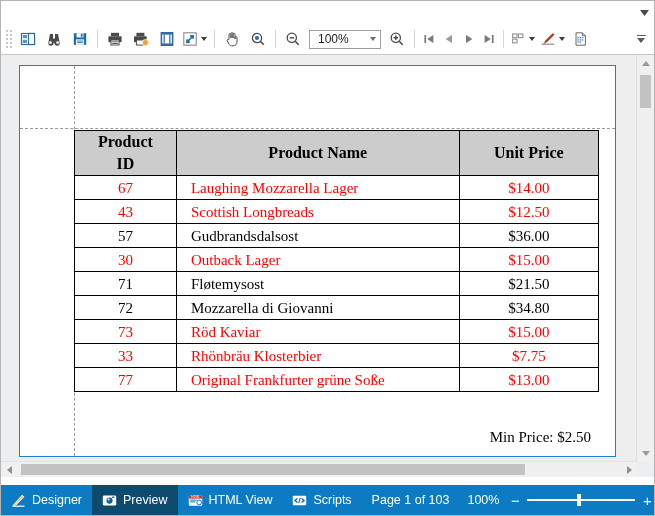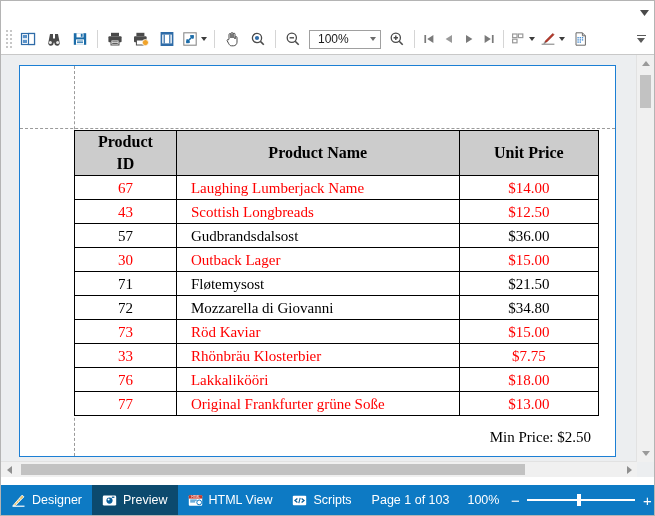--- a/index.html
+++ b/index.html
@@ -473,21 +473,21 @@
         <thead>
           <tr>
             <th class="h-id">Product ID</th>
             <th class="h-name">Product Name</th>
             <th class="h-price">Unit Price</th>
           </tr>
         </thead>
         <tbody id="report-body">
             <tr class="row-red">
               <td class="c-id">67</td>
-              <td class="c-name">Laughing Lumberjack Name</td>
+              <td class="c-name">Laughing Mozzarella Lager</td>
               <td class="c-price">$14.00</td>
             </tr>
             <tr class="row-red">
               <td class="c-id">43</td>
               <td class="c-name">Scottish Longbreads</td>
               <td class="c-price">$12.50</td>
             </tr>
             <tr class="row-black">
               <td class="c-id">57</td>
               <td class="c-name">Gudbrandsdalsost</td>
@@ -510,25 +510,20 @@
             </tr>
             <tr class="row-red">
               <td class="c-id">73</td>
               <td class="c-name">Röd Kaviar</td>
               <td class="c-price">$15.00</td>
             </tr>
             <tr class="row-red">
               <td class="c-id">33</td>
               <td class="c-name">Rhönbräu Klosterbier</td>
               <td class="c-price">$7.75</td>
-            </tr>
-            <tr class="row-red">
-              <td class="c-id">76</td>
-              <td class="c-name">Lakkalikööri</td>
-              <td class="c-price">$18.00</td>
             </tr>
             <tr class="row-red">
               <td class="c-id">77</td>
               <td class="c-name">Original Frankfurter grüne Soße</td>
               <td class="c-price">$13.00</td>
             </tr>
           </tbody>
       </table>
 
       <div class="summary" id="report-summary" style="top: 363px;">Min Price: $2.50</div>

